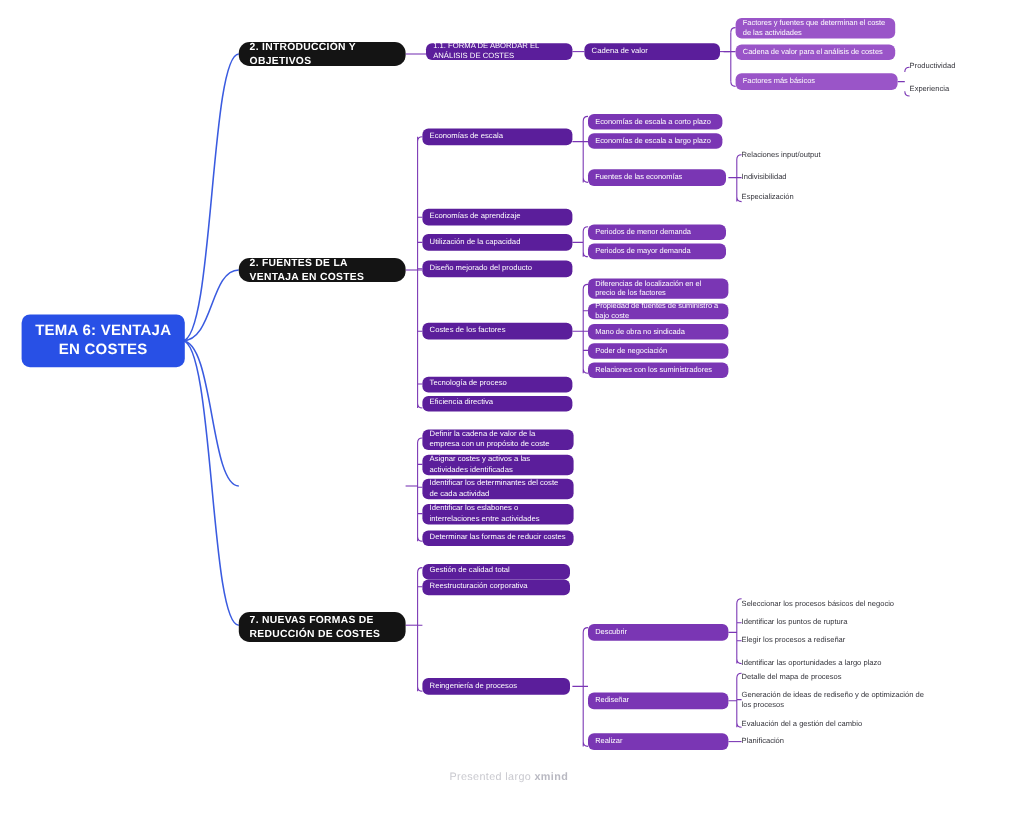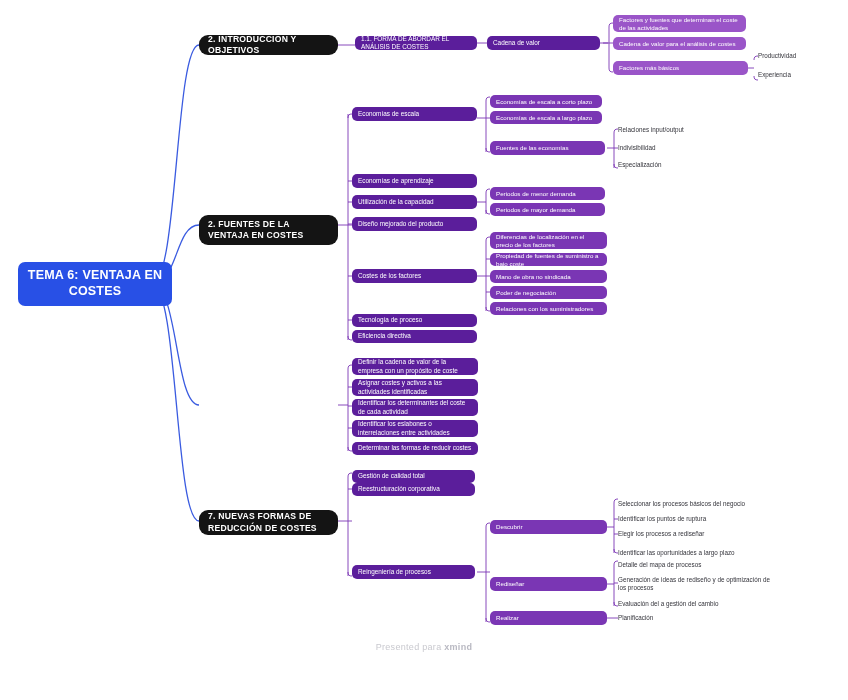--- a/index.html
+++ b/index.html
@@ -106,21 +106,21 @@
       <path d="M477,572 L486,572 M486,527 C486,524 487,523 490,523 M486,618 C486,621 487,622 490,622 M486,527 L486,622 M486,572 L490,572"></path>
 
       <path d="M607,527 L614,527 M614,503 C614,500 615,499 618,499 M614,549 C614,552 615,553 618,553 M614,503 L614,553 M614,519 L618,519 M614,534 L618,534"></path>
 
       <path d="M607,584 L614,584 M614,565 C614,562 615,561 618,561 M614,602 C614,605 615,606 618,606 M614,565 L614,606 M614,583 L618,583"></path>
 
       <path d="M607,618 L618,618"></path>
     </g>
   </svg>
 
-  <div class="node root" style="left:18px;top:262px;width:154px;height:44px;">
+  <div class="node root" style="left:18px;top:262px;width:136px;height:44px;">
     <span>TEMA 6: VENTAJA EN COSTES</span>
   </div>
 
   <div class="node lvl1" style="left:199px;top:35px;width:139px;height:20px;">
     <span>2. INTRODUCCIÓN Y OBJETIVOS</span>
   </div>
   <div class="node lvl2" style="left:355px;top:36px;width:122px;height:14px;">
     <span>1.1. FORMA DE ABORDAR EL ANÁLISIS DE COSTES</span>
   </div>
   <div class="node lvl2" style="left:487px;top:36px;width:113px;height:14px;">
@@ -135,21 +135,21 @@
   <div class="node lvl4" style="left:613px;top:61px;width:135px;height:14px;">
     <span>Factores más básicos</span>
   </div>
   <div class="node leaf" style="left:758px;top:50px;width:80px;height:12px;">
     <span>Productividad</span>
   </div>
   <div class="node leaf" style="left:758px;top:69px;width:80px;height:12px;">
     <span>Experiencia</span>
   </div>
 
-  <div class="node lvl1" style="left:199px;top:215px;width:139px;height:30px;">
+  <div class="node lvl1" style="left:199px;top:215px;width:139px;height:20px;">
     <span>2. FUENTES DE LA VENTAJA EN COSTES</span>
   </div>
 
   <div class="node lvl2" style="left:352px;top:107px;width:125px;height:14px;">
     <span>Economías de escala</span>
   </div>
   <div class="node lvl3" style="left:490px;top:95px;width:112px;height:13px;">
     <span>Economías de escala a corto plazo</span>
   </div>
   <div class="node lvl3" style="left:490px;top:111px;width:112px;height:13px;">
@@ -271,16 +271,16 @@
   </div>
 
   <div class="node lvl3" style="left:490px;top:611px;width:117px;height:14px;">
     <span>Realizar</span>
   </div>
   <div class="node leaf" style="left:618px;top:612px;width:120px;height:12px;">
     <span>Planificación</span>
   </div>
 
   <div class="footer">
-    <span>Presented para </span><b>xmind</b>
+    <span>Presented largo </span><b>xmind</b>
   </div>
 
 </div>
 
 </body></html>

